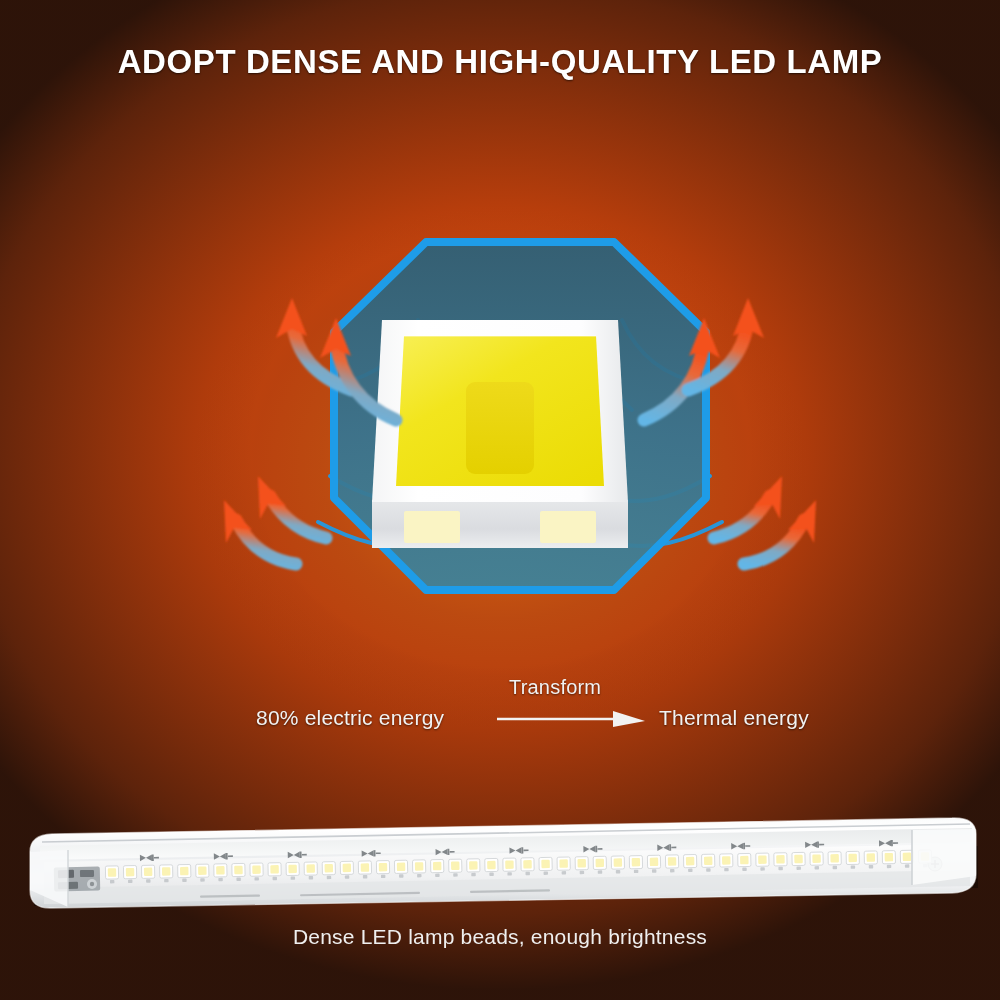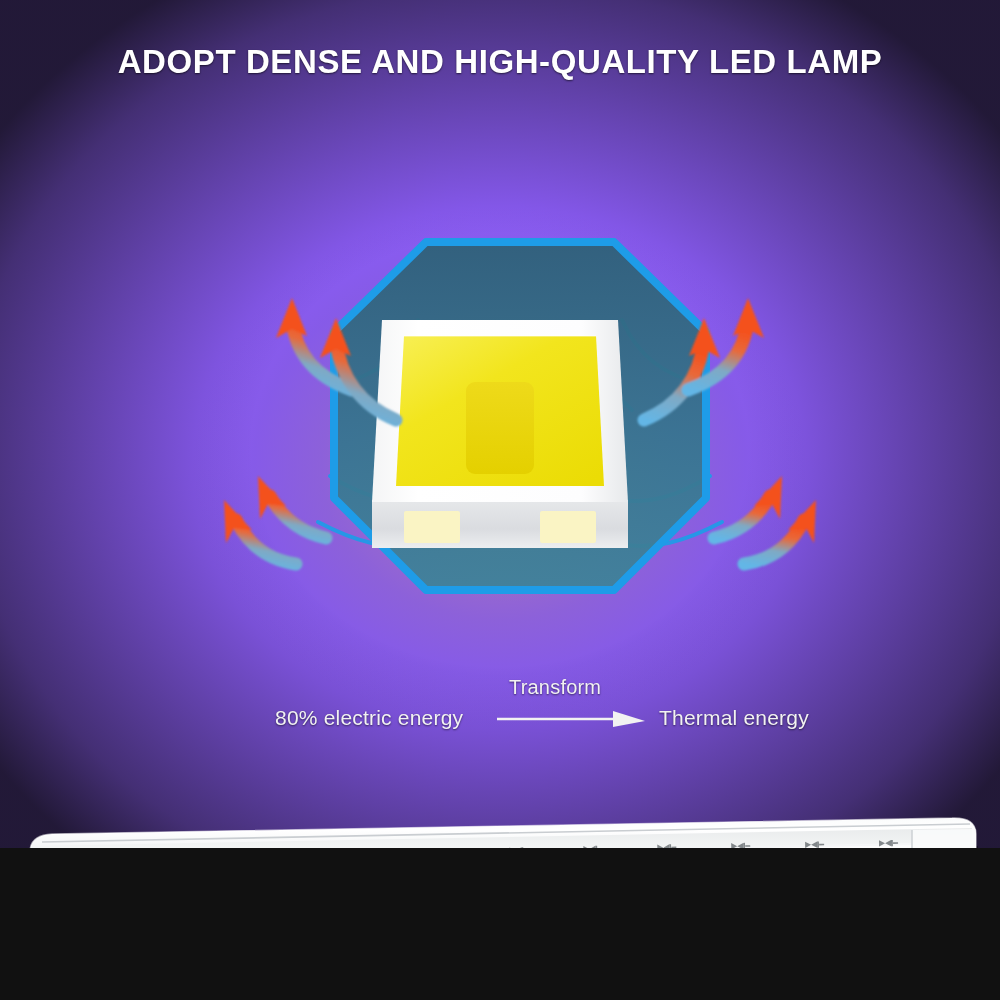--- a/index.html
+++ b/index.html
@@ -2,23 +2,23 @@
 <html><head>
 <meta charset="utf-8">
 <style>
   html,body{margin:0;padding:0;background:#111;}
   body{
     font-family:"Liberation Sans", sans-serif;
     -webkit-font-smoothing:antialiased;
   }
   #stage{
     position:relative;
-    width:1000px;height:848px;
+    width:1000px;height:1000px;
     overflow:hidden;
-    background:#8b5cf6;
+    background:#c2410c;
   }
   
   .glow{
     position:absolute;
     pointer-events:none;
   }
   .glow-outer{
     left:50px;top:60px;width:900px;height:800px;
     background:radial-gradient(ellipse 44% 42% at 50% 51%,
         rgba(255,196,40,0.30) 0%,
@@ -56,21 +56,21 @@
 
   
   .energy-row{
     position:absolute;left:0;top:688px;width:1000px;height:70px;
   }
   .lbl{
     position:absolute;color:#f2f2f2;
     font-size:21px;letter-spacing:0.2px;white-space:nowrap;
     text-shadow:0 1px 2px rgba(0,0,0,0.55);
   }
-  .lbl-left{left:256px;top:18px;margin-left:19px;}
+  .lbl-left{left:256px;top:18px;}
   .lbl-right{left:659px;top:18px;text-align:center;}
   .lbl-transform{left:509px;top:-12px;font-size:20px;}
   .arrow-wrap{position:absolute;left:495px;top:20px;width:150px;height:22px;}
 
   
   #strip{position:absolute;left:0;top:812px;width:1000px;height:110px;}
 
   
   .caption{
     position:absolute;left:0;top:925px;width:1000px;
@@ -568,14 +568,15 @@
       <path d="M912,18 L976,17 L976,64 L912,73 Z" fill="#fafbfb" opacity="0.9"></path>
       <path d="M912,18 L912,73" stroke="#cfd3d6" stroke-width="1.6"></path>
 
       <path d="M30,40 L68,38 L68,95 L30,78 Z" fill="#f8f9fa" opacity="0.85"></path>
       <path d="M68,38 L68,95" stroke="#d2d6d9" stroke-width="1.4"></path>
     </g>
 
     <path d="M30,40 Q30,23 52,22 L952,6 Q976,5 976,22 L976,62 Q976,80 952,81 L52,96 Q30,97 30,78 Z" fill="none" stroke="#ffffff" stroke-opacity="0.55" stroke-width="1.4"></path>
   </svg>
 
+  <div class="caption">Dense LED lamp beads, enough brightness</div>
 
 </div>
 
 </body></html>

